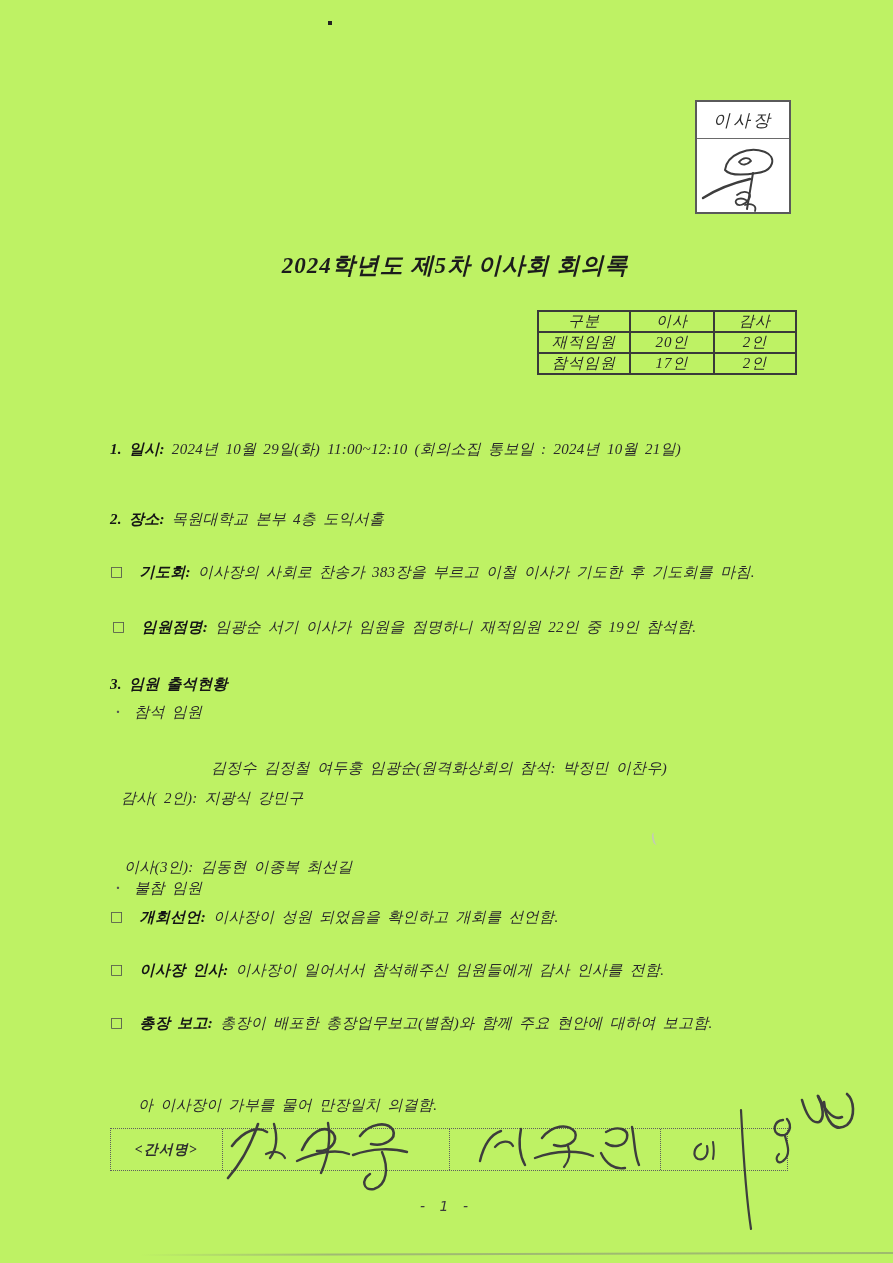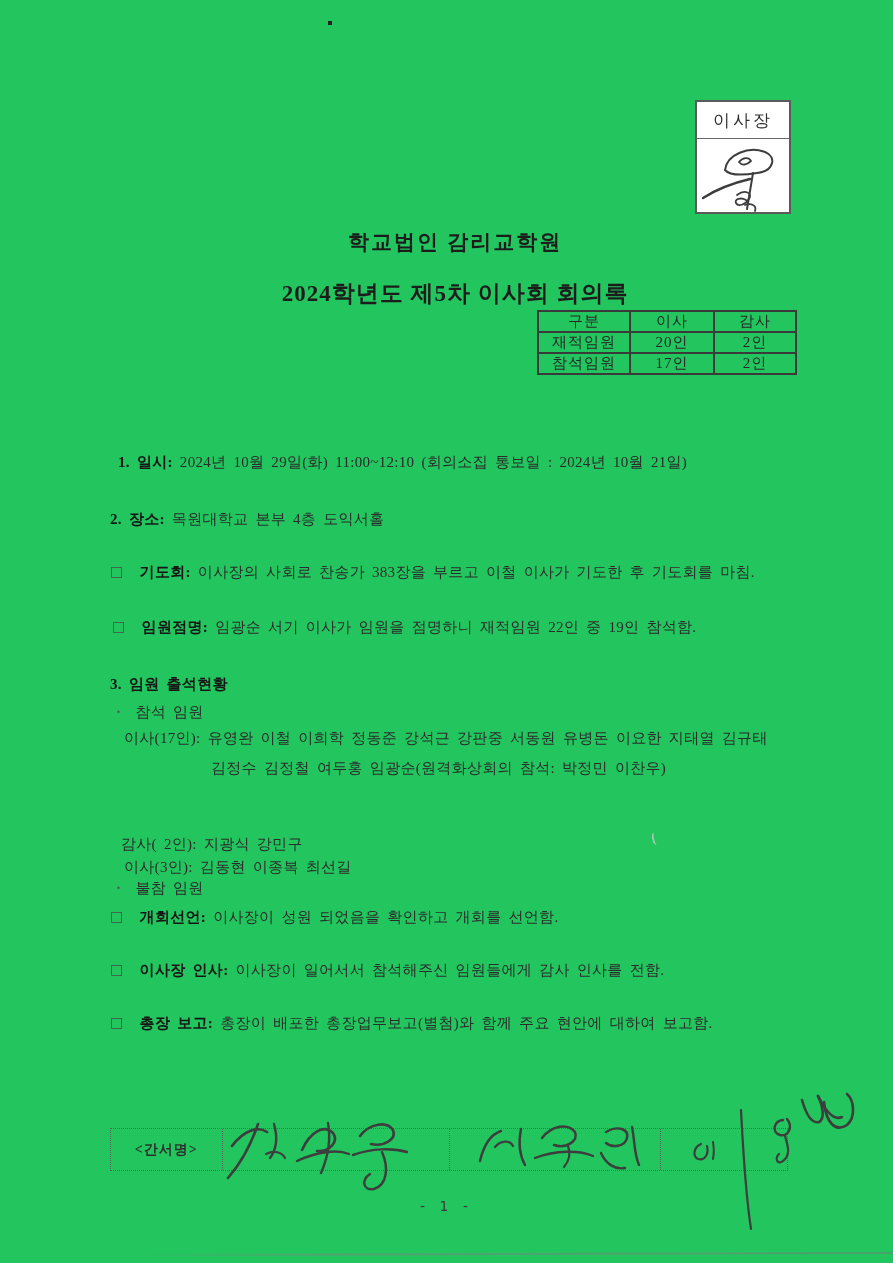--- a/index.html
+++ b/index.html
@@ -1,24 +1,25 @@
 <!DOCTYPE html>
 <html><head>
 <meta charset="utf-8">
 <style>
   * { margin: 0; padding: 0; box-sizing: border-box; }
   html, body { background: #ffffff; }
   .page {
     position: relative;
     width: 893px;
     height: 1263px;
-    background: #22c55e;
+    background: #bef264;
     overflow: hidden;
     font-family: "Liberation Serif", "DejaVu Serif", serif;
     color: #262626;
+    font-style: italic;
   }
   .abs { position: absolute; white-space: nowrap; }
   .body-line { font-size: 15px; letter-spacing: 0.3px; word-spacing: 3px; color: #2b2b2b; }
   .b { font-weight: bold; color: #151515; }
   .chk { display: inline-block; font-family: "DejaVu Sans", sans-serif; font-size: 14px; color: #4a4a4a; margin-right: 9px; transform: translateY(-1px); }
   .bullet { display: inline-block; color: #555; margin-right: 7px; font-weight: bold; }
 
   
   .stamp-box {
     position: absolute; left: 695px; top: 100px; width: 96px; height: 114px;
@@ -89,21 +90,20 @@
       <path d="M28 30 C30 14 52 6 68 12 C80 17 77 31 60 33 C48 35 33 36 28 30" stroke-width="2"></path>
       <path d="M42 22 C46 17 52 17 54 21 C50 25 45 26 42 22" stroke-width="1.8"></path>
       <path d="M6 58 C20 49 36 43 53 39" stroke-width="2.4"></path>
       <path d="M56 33 C54 45 52 57 50 69" stroke-width="2"></path>
       <path d="M40 55 C48 49 56 53 52 59 C48 65 41 67 39 63 C37 59 44 57 49 60" stroke-width="1.8"></path>
       <path d="M48 65 C54 63 60 65 58 71" stroke-width="1.8"></path>
     </svg>
   </div>
 
   <div class="title-wrap">
-    <div class="title-1">학교법인 감리교학원</div>
     <div class="title-2">2024학년도 제5차 이사회 회의록</div>
   </div>
 
   <table class="sum-table">
     <colgroup>
         <col class="c1">
         <col class="c2">
         <col class="c3">
       </colgroup>
     <tbody>
@@ -118,21 +118,21 @@
         <td>2인</td>
       </tr>
       <tr>
         <td>참석임원</td>
         <td>17인</td>
         <td>2인</td>
       </tr>
     </tbody>
   </table>
 
-  <div class="abs body-line" style="left:110px; top:453px;margin-left:8px;">
+  <div class="abs body-line" style="left:110px; top:440px;">
     <span class="b">1. 일시:</span>
     <span>2024년 10월 29일(화) 11:00~12:10 (회의소집 통보일 : 2024년 10월 21일)</span>
   </div>
 
   <div class="abs body-line" style="left:110px; top:510px;">
     <span class="b">2. 장소:</span>
     <span>목원대학교 본부 4층 도익서홀</span>
   </div>
 
   <div class="abs body-line" style="left:110px; top:563px;">
@@ -147,30 +147,26 @@
     <span>임광순 서기 이사가 임원을 점명하니 재적임원 22인 중 19인 참석함.</span>
   </div>
 
   <div class="abs body-line b" style="left:110px; top:675px;">3. 임원 출석현황</div>
 
   <div class="abs body-line" style="left:116px; top:703px;">
     <span class="bullet">·</span>
     <span>참석 임원</span>
   </div>
 
-  <div class="abs body-line" style="left:124px; top:729px;">
-    <span>이사(17인):</span>
-    <span>유영완 이철 이희학 정동준 강석근 강판중 서동원 유병돈 이요한 지태열 김규태</span>
-  </div>
 
   <div class="abs body-line" style="left:211px; top:759px;">
     <span>김정수 김정철 여두홍 임광순(원격화상회의 참석: 박정민 이찬우)</span>
   </div>
 
-  <div class="abs body-line" style="left:121px; top:789px;margin-top:46px;">
+  <div class="abs body-line" style="left:121px; top:789px;">
     <span>감사( 2인):</span>
     <span>지광식 강민구</span>
   </div>
 
   <div class="abs body-line" style="left:116px; top:879px;">
     <span class="bullet">·</span>
     <span>불참 임원</span>
   </div>
 
   <div class="abs body-line" style="left:124px; top:858px;">
@@ -191,20 +187,23 @@
     <span class="b">이사장 인사:</span>
     <span>이사장이 일어서서 참석해주신 임원들에게 감사 인사를 전함.</span>
   </div>
 
   <div class="abs body-line" style="left:110px; top:1014px;">
     <span class="chk">□</span>
     <span class="b">총장 보고:</span>
     <span>총장이 배포한 총장업무보고(별첨)와 함께 주요 현안에 대하여 보고함.</span>
   </div>
 
+  <div class="abs body-line" style="left:138px; top:1096px;">
+    <span>아 이사장이 가부를 물어 만장일치 의결함.</span>
+  </div>
 
   <div class="sig-strip">
     <div class="sig-cell label">&lt;간서명&gt;</div>
     <div class="sig-cell c2"></div>
     <div class="sig-cell c3"></div>
     <div class="sig-cell c4"></div>
   </div>
 
   <svg class="hand-overlay" width="690" height="150" viewBox="0 0 690 150">
 

